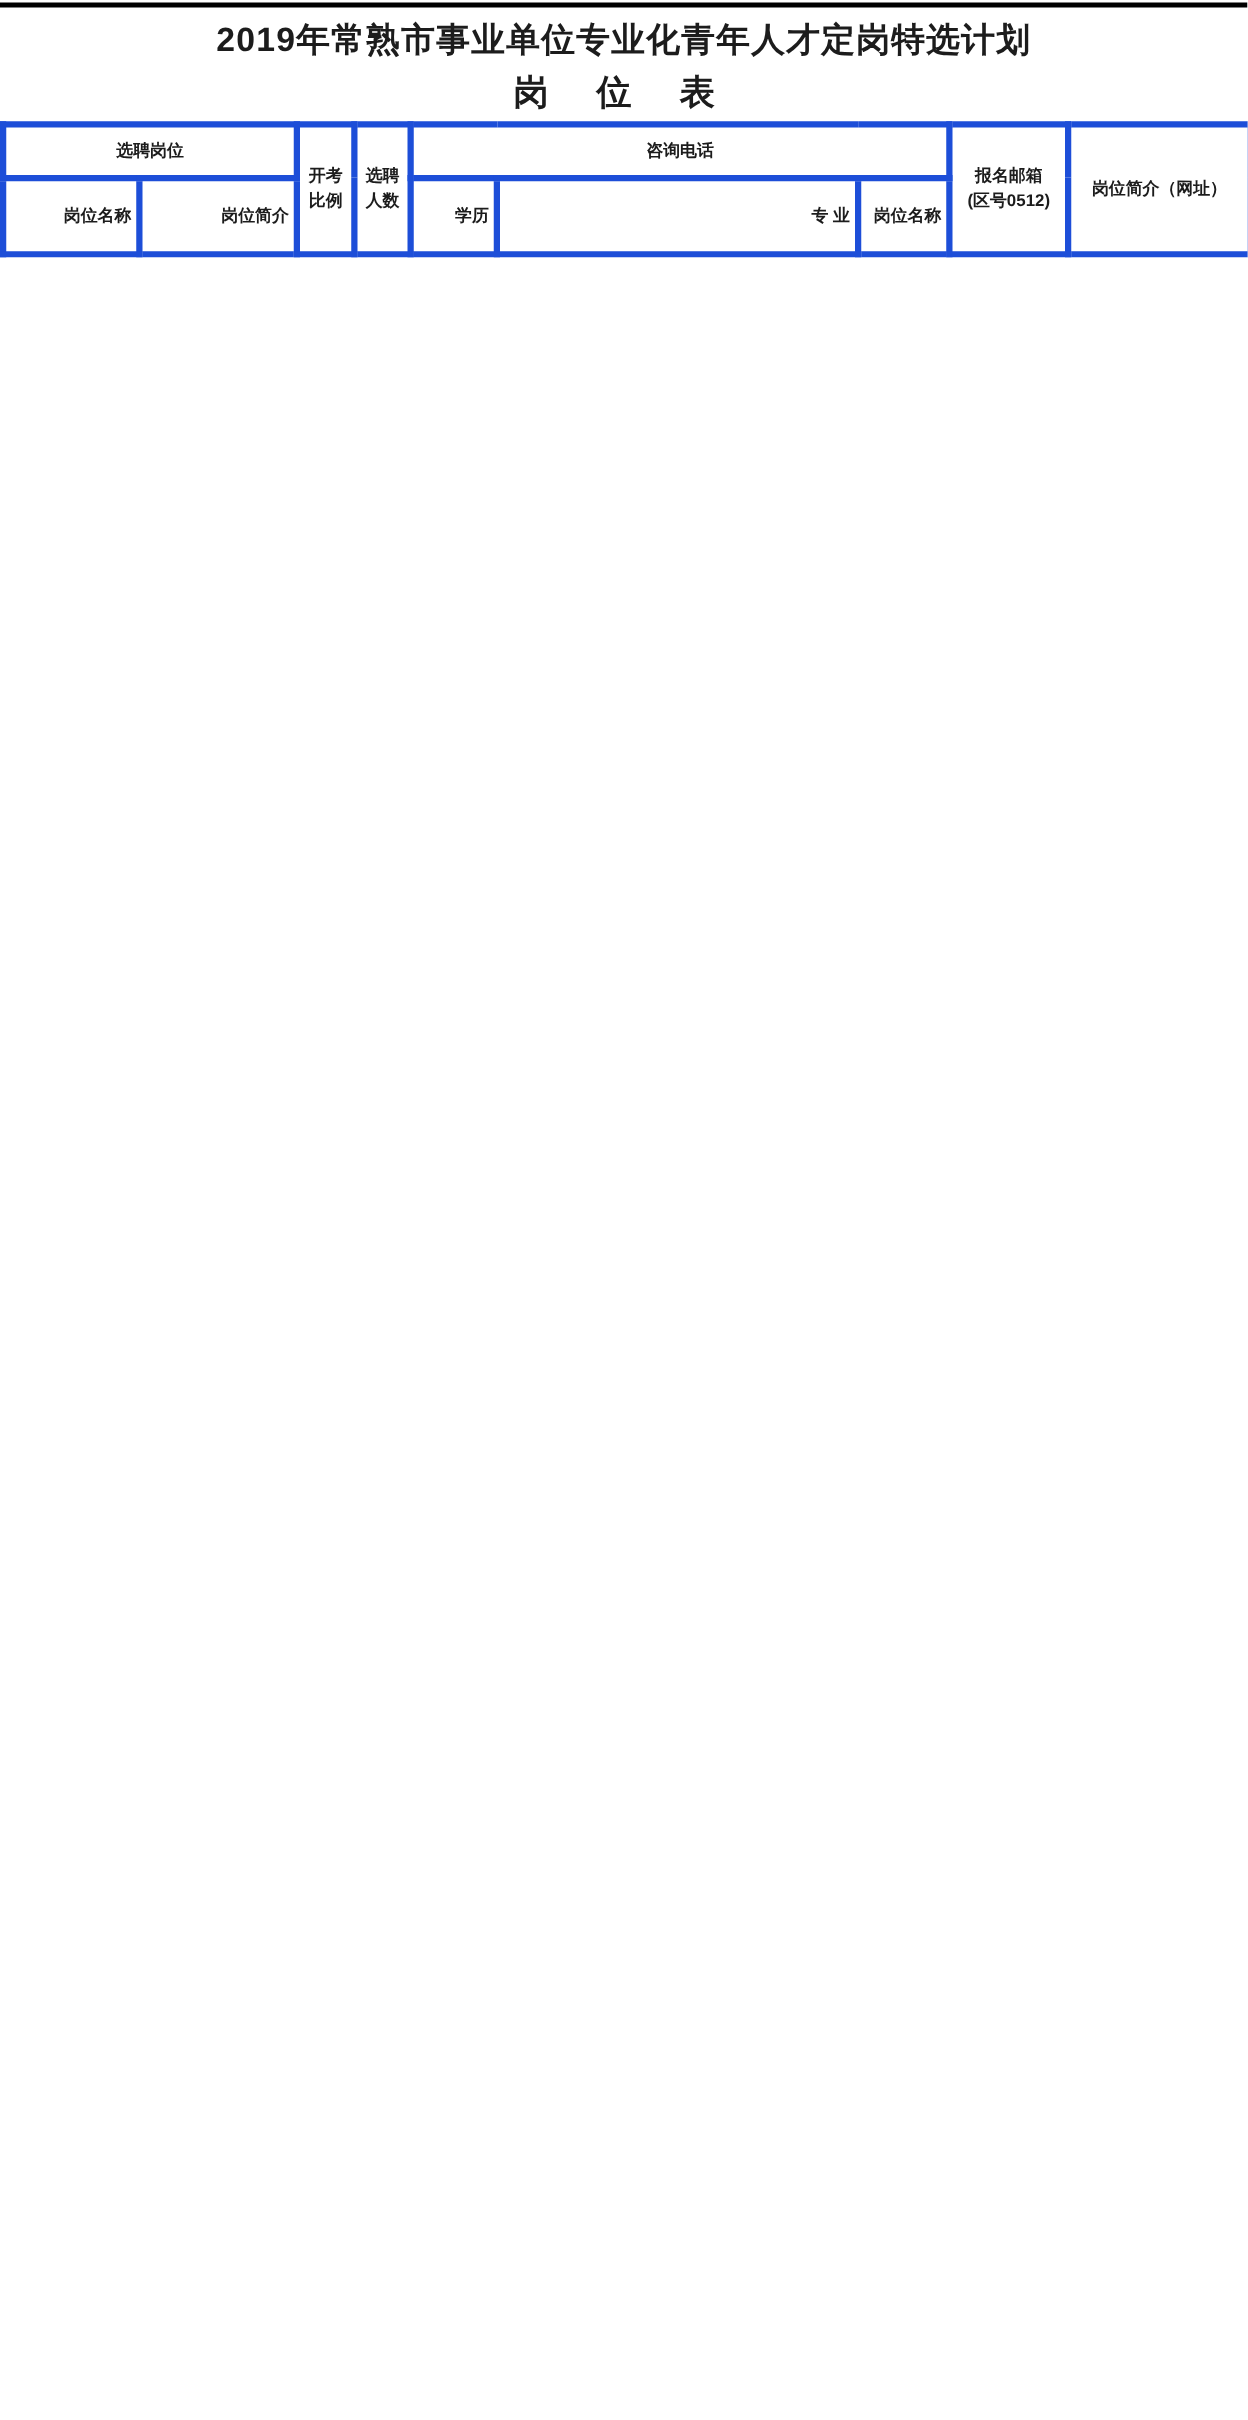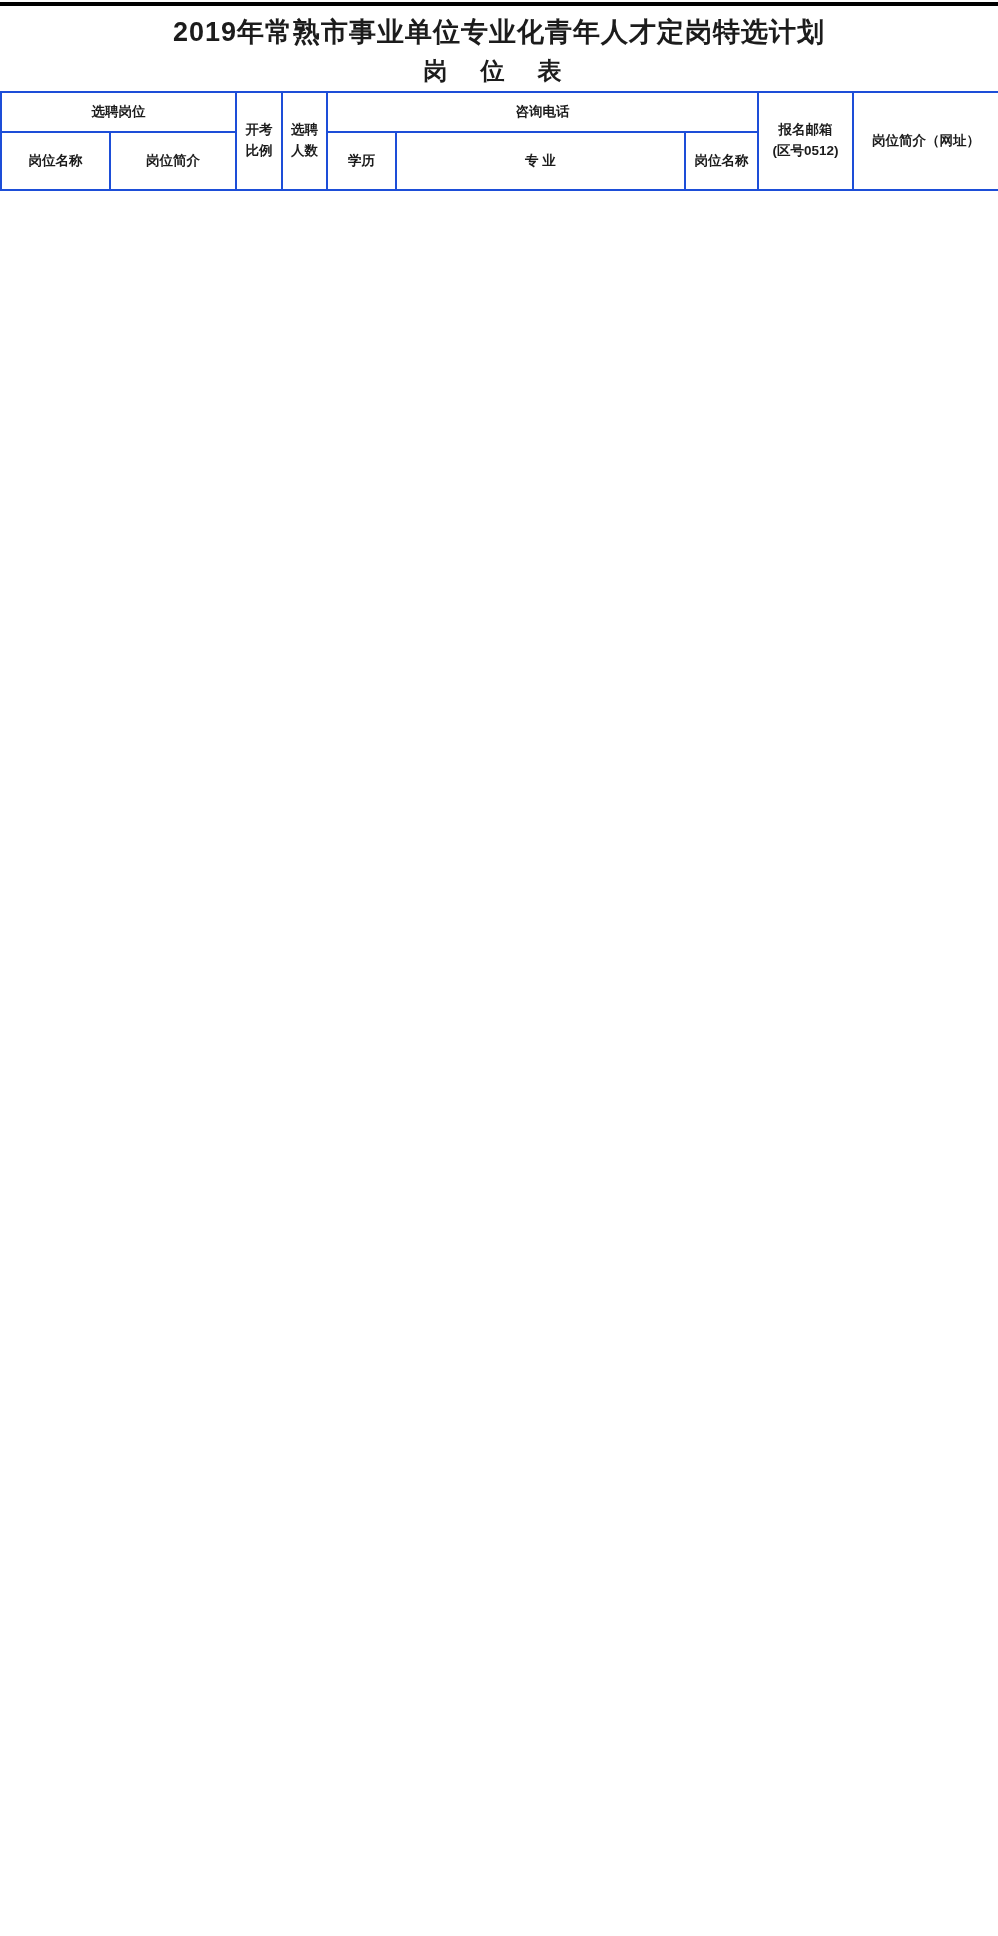--- a/index.html
+++ b/index.html
@@ -5,43 +5,43 @@
   html,body{margin:0;padding:0;background:#fff;}
   body{
     width:998px;
     font-family:"Liberation Sans","DejaVu Sans",sans-serif;
     color:#1c1c1c;
     -webkit-font-smoothing:antialiased;
   }
   .topbar{height:4px;background:#000;margin-top:2px;}
   .title-wrap{text-align:center;padding:8px 0 4px 0;}
   .main-title{font-size:27px;font-weight:bold;letter-spacing:1px;line-height:1.4;}
-  .sub-title{font-size:24px;font-weight:bold;letter-spacing:0.55em;margin-top:2px;line-height:1.4;}
+  .sub-title{font-size:28px;font-weight:bold;letter-spacing:0.55em;margin-top:2px;line-height:1.4;}
   table.job{
     width:998px;
     border-collapse:collapse;
     table-layout:fixed;
     border:2px solid #000;
   }
   table.job th, table.job td{
-    border:2px solid #1d4ed8;
+    border:5px solid #1d4ed8;
     padding:4px 4px;
     vertical-align:middle;
     word-break:break-all;
     overflow:hidden;
     background:#fff;
   }
   table.job thead th{
     font-size:13.5px;
     font-weight:bold;
     text-align:center;
     line-height:1.55;
   }
   table.job thead tr.h1 th{height:30px;}
-  table.job thead tr.h2 th{height:48px;}
+  table.job thead tr.h2 th{height:48px;text-align:right;}
   table.job thead{border-bottom:2px solid #000;}
 </style>
 </head>
 <body>
 
 <div class="topbar"></div>
 
 <div class="title-wrap">
   <div class="main-title">2019年常熟市事业单位专业化青年人才定岗特选计划</div>
   <div class="sub-title">岗  位  表</div>

